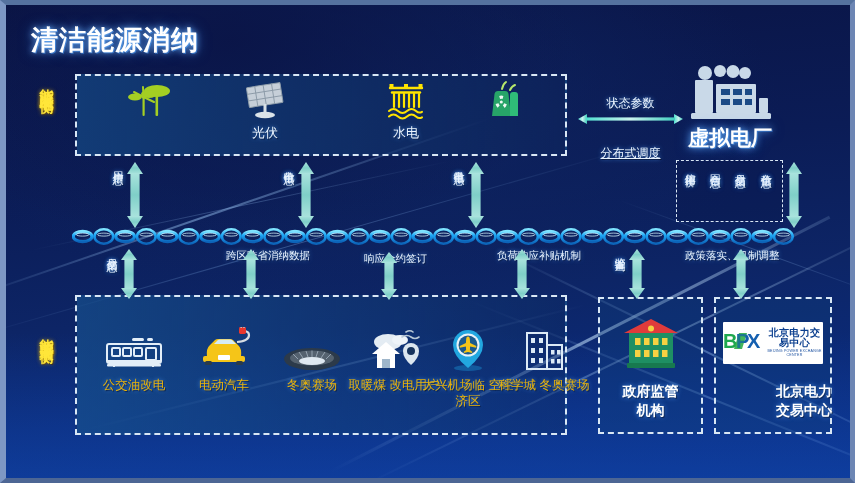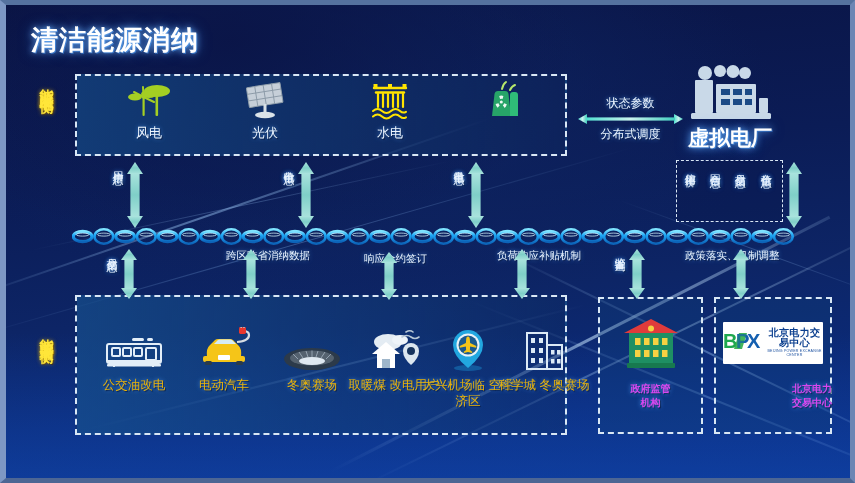--- a/index.html
+++ b/index.html
@@ -92,37 +92,37 @@
 
   
   .gen-item{
     position:absolute;z-index:20;width:92px;text-align:center;top:80px;
   }
   .gen-item .ic{height:42px;display:flex;align-items:center;justify-content:center;}
   .gen-item .lbl{
     margin-top:2px;font-size:13px;color:#eef6ff;
     text-shadow:0 0 4px rgba(80,160,255,.8),1px 1px 1px rgba(0,10,40,.9);
   }
-  #gen0{left:103px;} #gen1{left:219px;} #gen2{left:344px;} #gen3{left:459px;}
+  #gen0{left:103px;} #gen1{left:219px;} #gen2{left:360px;} #gen3{left:459px;}
 
   
   .dem-item{position:absolute;z-index:20;width:96px;text-align:center;top:325px;}
   .dem-item .ic{height:48px;display:flex;align-items:flex-end;justify-content:center;}
   .dem-item .lbl{
     margin-top:5px;font-size:12.5px;color:#eab308;line-height:1.25;
     text-shadow:0 0 4px rgba(80,160,255,.8),1px 1px 1px rgba(0,10,40,.9);
   }
   #dem0{left:86px;} #dem1{left:176px;} #dem2{left:264px;}
   #dem3{left:346px;} #dem4{left:420px;} #dem5{left:496px;}
 
   
   .rb-inner{position:absolute;width:100%;text-align:center;z-index:20;}
   .rb-inner .ic{height:62px;display:flex;align-items:center;justify-content:center;}
   .rb-inner .lbl{
-    margin-top:8px;font-size:10px;font-weight:bold;color:#d946ef;line-height:1.35;
+    margin-top:8px;font-size:14px;font-weight:bold;color:#ffffff;line-height:1.35;
     text-shadow:0 0 5px rgba(80,160,255,.85),1px 1px 1px rgba(0,10,40,.9);
   }
   #gov-inner{left:598px;top:312px;width:105px;}
   #bpx-inner{left:714px;top:312px;width:118px;}
   .bpx-card{
     width:100px;height:42px;margin:0 auto;background:#ffffff;border-radius:1px;
     display:flex;align-items:center;justify-content:center;gap:3px;
   }
   .bpx-logo{font-size:19px;font-weight:bold;letter-spacing:-1px;line-height:1;}
   .bpx-cn{display:flex;flex-direction:column;align-items:center;line-height:1;}
@@ -142,21 +142,21 @@
     font-size:11px;color:#e8f3ff;line-height:1.12;letter-spacing:1px;
     text-shadow:0 0 4px rgba(80,160,255,.75),1px 1px 1px rgba(0,10,40,.9);
   }
 
   
   #status-arrow{position:absolute;left:578px;top:95px;width:105px;z-index:20;text-align:center;}
   #status-arrow .t{
     font-size:12px;color:#eaf4ff;
     text-shadow:0 0 4px rgba(80,160,255,.8),1px 1px 1px rgba(0,10,40,.9);
   }
-  #status-arrow .t.bot{margin-top:1px;}
+  #status-arrow .t.bot{margin-top:20px;text-decoration:underline;}
 
   
   #chain{position:absolute;left:72px;top:228px;width:722px;height:17px;z-index:18;}
 
   
   .vgroup{position:absolute;z-index:19;display:flex;align-items:flex-start;}
   .vgroup .vtext{
     writing-mode:vertical-rl;text-orientation:upright;
     font-size:11px;color:#eaf4ff;line-height:1.1;letter-spacing:1px;
     text-shadow:0 0 4px rgba(80,160,255,.8),1px 1px 1px rgba(0,10,40,.9);
@@ -198,21 +198,20 @@
           <rect x="18.5" y="16" width="2.2" height="19" rx="1"></rect>
           <g stroke="#a4cf23" stroke-width="2" stroke-linecap="round" fill="none">
             <line x1="19.6" y1="16" x2="10" y2="11"></line>
             <line x1="19.6" y1="16" x2="30" y2="21"></line>
             <line x1="19.6" y1="16" x2="19" y2="6"></line>
           </g>
           <circle cx="19.6" cy="16" r="1.8"></circle>
         </g>
       </svg>
     </div>
-    <div class="lbl">风电</div>
   </div>
 
   <div class="gen-item" id="gen1">
     <div class="ic">
       <svg width="46" height="40" viewBox="0 0 46 40">
         <g transform="rotate(-9 23 16)">
           <rect x="6" y="4" width="34" height="20" rx="1" fill="#c9d3da" stroke="#8a99a6" stroke-width="1"></rect>
           <g stroke="#7d8d9b" stroke-width="0.9">
             <line x1="6" y1="10.6" x2="40" y2="10.6"></line>
             <line x1="6" y1="17.3" x2="40" y2="17.3"></line>

